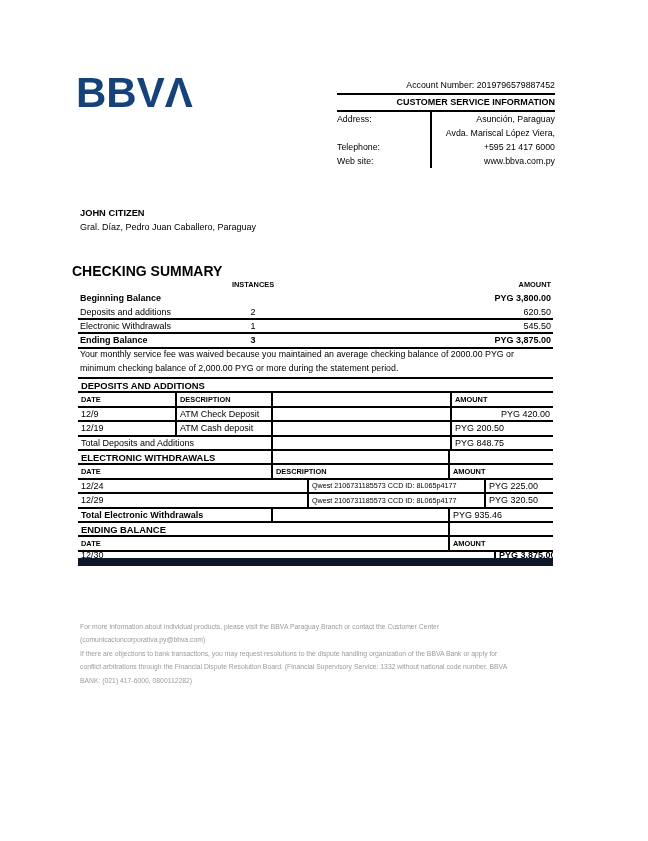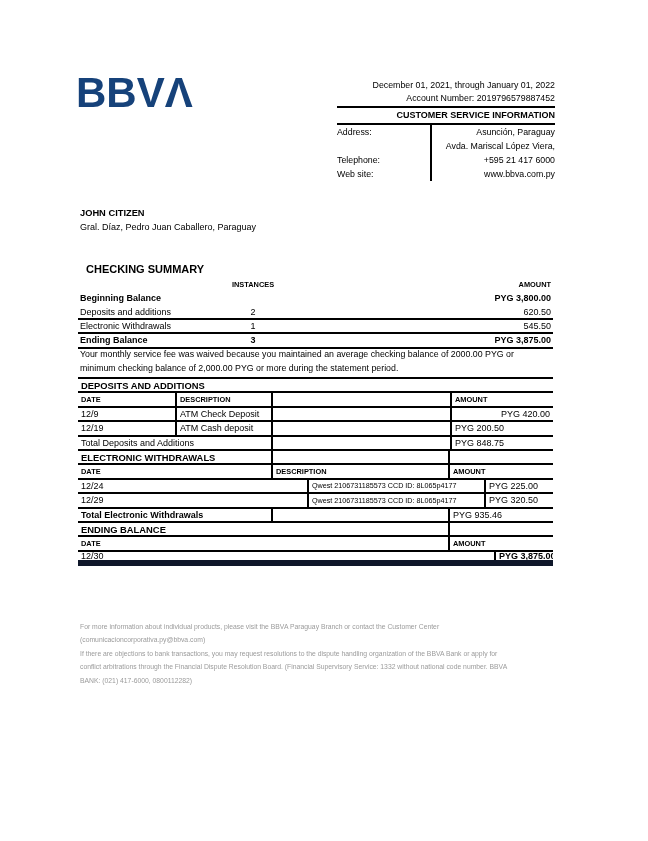--- a/index.html
+++ b/index.html
@@ -21,37 +21,37 @@
   .hdr .svc-labels div { line-height:14px; }
   .hdr .svc-values { flex:1; border-left:2px solid #000; }
   .hdr .svc-values div { line-height:14px; text-align:right; }
 
   
   .addressee { position:absolute; left:80px; top:206px; font-size:9px; }
   .addressee .name { font-weight:bold; font-size:9.3px; line-height:14px; }
   .addressee .addr { line-height:14px; }
 
   
-  .cs-title { position:absolute; left:86px; top:263px; font-weight:bold; font-size:11px;text-align:right; }
+  .cs-title { position:absolute; left:72px; top:263px; font-weight:bold; font-size:14px;text-align:right; }
   .cs-table { position:absolute; left:78px; top:278px; width:475px; }
   .cs-hrow { display:flex; height:13px; align-items:center; font-weight:bold; font-size:7.4px; }
   .cs-row { display:flex; height:14.4px; align-items:center; font-size:9px; }
   .cs-c1 { width:130px; padding-left:2px; }
   .cs-c2 { width:90px; text-align:center; }
   .cs-c3 { flex:1; text-align:right; padding-right:2px; }
   .cs-bold { font-weight:bold; }
   .b2 { border-bottom:2px solid #000; }
   .b3 { border-bottom:2.5px solid #000; }
   .cs-note { position:absolute; left:80px; top:348px; width:478px; font-size:8.8px; line-height:13.5px; }
 
   
   .txn { position:absolute; left:78px; top:377px; width:475px; border-top:2px solid #000; }
   .trow { display:flex; height:14.4px; border-bottom:2px solid #000; align-items:center;
           font-size:9px; overflow:hidden; }
-  .trow.last { border-bottom:6px solid #0f172a;gap:46px; }
+  .trow.last { border-bottom:8px solid #0f172a;gap:46px; }
   .cell { height:100%; display:flex; align-items:center; padding:0 3px;
           overflow:hidden; white-space:nowrap; }
   .sep { border-left:2px solid #000; }
   .sec-title { font-weight:bold; font-size:9.4px; }
   .th { font-weight:bold; font-size:7.4px; }
   .right { justify-content:flex-end; }
   .small-desc { font-size:7.2px;margin-left:36px; }
   .bold { font-weight:bold; }
   
   .d-date { width:97px; } .d-desc { width:96px; } .d-gap { width:179px; } .d-amt { flex:1; }
@@ -75,21 +75,20 @@
   .wm-3 { color:#a21caf; }
 </style>
 </head>
 <body>
 
 <div class="page">
 
   <div class="logo">BBVΛ</div>
 
   <div class="hdr">
-    <div class="line">December 01, 2021,  through January 01, 2022</div>
     <div class="line">Account Number: 2019796579887452</div>
     <div class="rule"></div>
     <div class="svc-title">CUSTOMER SERVICE INFORMATION</div>
     <div class="rule"></div>
     <div class="svc-rows">
       <div class="svc-labels">
         <div>Address:</div>
         <div>&nbsp;</div>
         <div>Telephone:</div>
         <div>Web site:</div>

